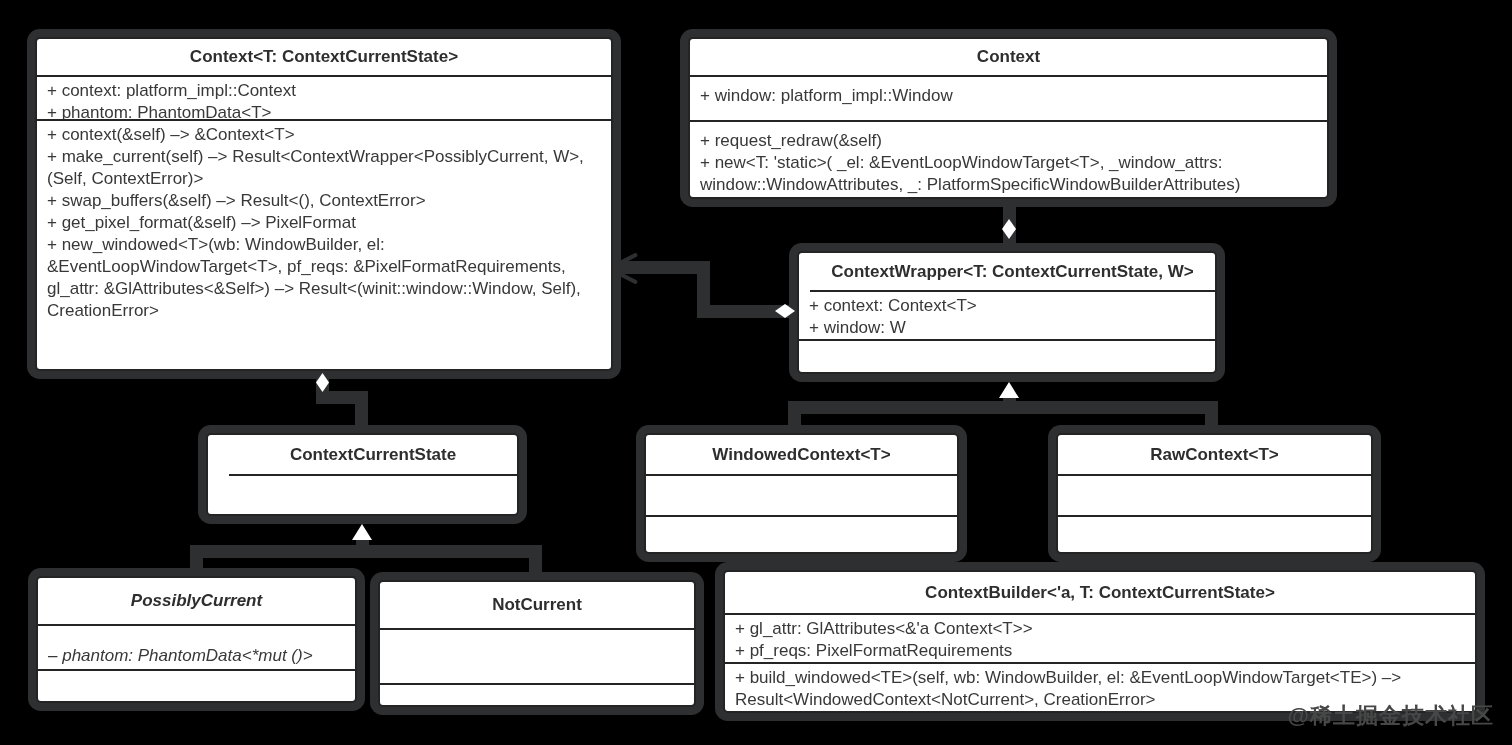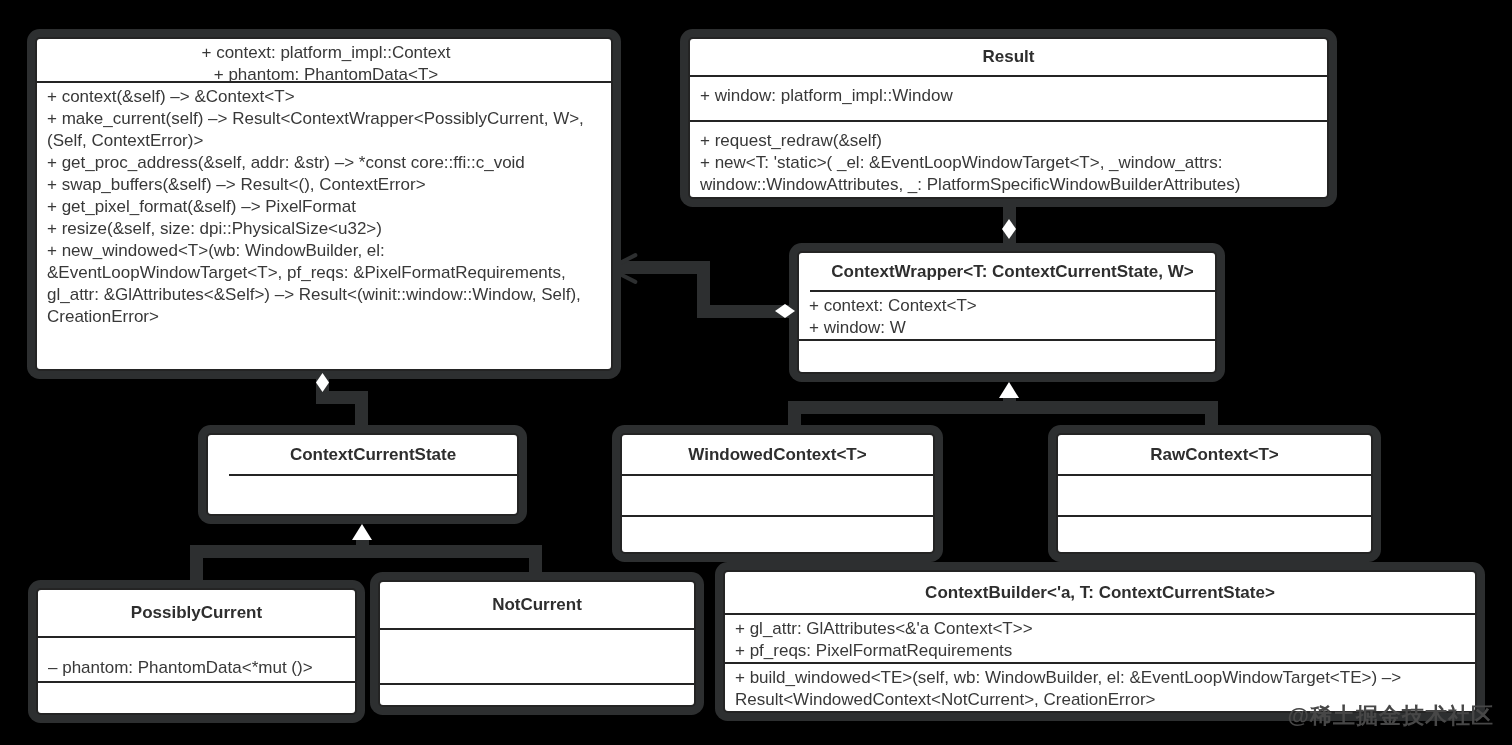--- a/index.html
+++ b/index.html
@@ -35,36 +35,36 @@
     border-bottom:16px solid #fff;}
   .arrow-leg{position:absolute;background:#2d2f30;z-index:1;height:4px;border-radius:2px;transform-origin:left center;}
   
   #watermark{
     position:absolute;right:18px;bottom:14px;z-index:4;
     font-size:22px;font-weight:700;color:#474747;letter-spacing:1px;
   }
   
   #box-context   {left:35px;  top:37px;  width:578px; height:334px;}
   #box-context   .uml-title{height:36px;}
-  #box-context   .c-attrs{height:44px;text-align:center;}
+  #box-context   .c-attrs{height:44px;}
   #box-window    {left:688px; top:37px;  width:641px; height:162px;}
   #box-window    .uml-title{height:36px;}
   #box-window    .c-attrs{height:45px;padding-top:8px;}
   #box-wrapper   {left:797px; top:251px; width:420px; height:123px;}
   #box-wrapper   .uml-title{height:37px;margin-left:11px;}
   #box-wrapper   .c-attrs{height:49px;}
   #box-ccs       {left:206px; top:433px; width:313px; height:83px;}
   #box-ccs       .uml-title{height:39px;margin-left:21px;}
-  #box-windowed  {left:620px; top:433px; width:315px; height:121px;}
+  #box-windowed  {left:644px; top:433px; width:315px; height:121px;}
   #box-windowed  .uml-title{height:39px;}
   #box-windowed  .c-attrs{height:41px;}
   #box-raw       {left:1056px;top:433px; width:317px; height:121px;}
   #box-raw       .uml-title{height:39px;}
   #box-raw       .c-attrs{height:41px;}
-  #box-possibly  {left:36px;  top:588px; width:321px; height:127px;}
+  #box-possibly  {left:36px;  top:576px; width:321px; height:127px;font-style:italic;}
   #box-possibly  .uml-title{height:46px;}
   #box-possibly  .c-attrs{height:45px;padding-top:19px;}
   #box-notcurrent{left:378px; top:580px; width:318px; height:127px;gap:16px;}
   #box-notcurrent .uml-title{height:46px;}
   #box-notcurrent .c-attrs{height:45px;}
   #box-builder   {left:723px; top:570px; width:754px; height:143px;}
   #box-builder   .uml-title{height:41px;}
   #box-builder   .c-attrs{height:50px;}
 </style>
 </head>
@@ -93,37 +93,36 @@
   <div class="conn" style="left:1205px;top:401px;width:13px;height:32px;"></div>
   <div class="tri-up" style="left:999px;top:382px;"></div>
 
   <div class="conn" style="left:356px;top:540px;width:13px;height:10px;"></div>
   <div class="conn" style="left:190px;top:545px;width:352px;height:13px;"></div>
   <div class="conn" style="left:190px;top:545px;width:13px;height:35px;"></div>
   <div class="conn" style="left:529px;top:545px;width:13px;height:35px;"></div>
   <div class="tri-up" style="left:352px;top:524px;"></div>
 
   <div class="uml-box" id="box-context">
+    <div class="uml-title">Context&lt;T: ContextCurrentState&gt;</div>
     <div class="uml-comp c-attrs">
       <div class="uml-line">+ context: platform_impl::Context</div>
       <div class="uml-line">+ phantom: PhantomData&lt;T&gt;</div>
     </div>
     <div class="uml-comp">
       <div class="uml-line">+ context(&amp;self) –&gt; &amp;Context&lt;T&gt;</div>
       <div class="uml-line">+ make_current(self) –&gt; Result&lt;ContextWrapper&lt;PossiblyCurrent, W&gt;, (Self, ContextError)&gt;</div>
-      <div class="uml-line">+ get_proc_address(&amp;self, addr: &amp;str) –&gt; *const core::ffi::c_void</div>
       <div class="uml-line">+ swap_buffers(&amp;self) –&gt; Result&lt;(), ContextError&gt;</div>
       <div class="uml-line">+ get_pixel_format(&amp;self) –&gt; PixelFormat</div>
-      <div class="uml-line">+ resize(&amp;self, size: dpi::PhysicalSize&lt;u32&gt;)</div>
       <div class="uml-line">+ new_windowed&lt;T&gt;(wb: WindowBuilder, el: &amp;EventLoopWindowTarget&lt;T&gt;, pf_reqs: &amp;PixelFormatRequirements, gl_attr: &amp;GlAttributes&lt;&amp;Self&gt;) –&gt; Result&lt;(winit::window::Window, Self), CreationError&gt;</div>
     </div>
   </div>
 
   <div class="uml-box" id="box-window">
-    <div class="uml-title">Result</div>
+    <div class="uml-title">Context</div>
     <div class="uml-comp c-attrs">
       <div class="uml-line">+ window: platform_impl::Window</div>
     </div>
     <div class="uml-comp" style="padding-top:8px;">
       <div class="uml-line">+ request_redraw(&amp;self)</div>
       <div class="uml-line">+ new&lt;T: 'static&gt;( _el: &amp;EventLoopWindowTarget&lt;T&gt;, _window_attrs: window::WindowAttributes, _: PlatformSpecificWindowBuilderAttributes)</div>
     </div>
   </div>
 
   <div class="uml-box" id="box-wrapper">

